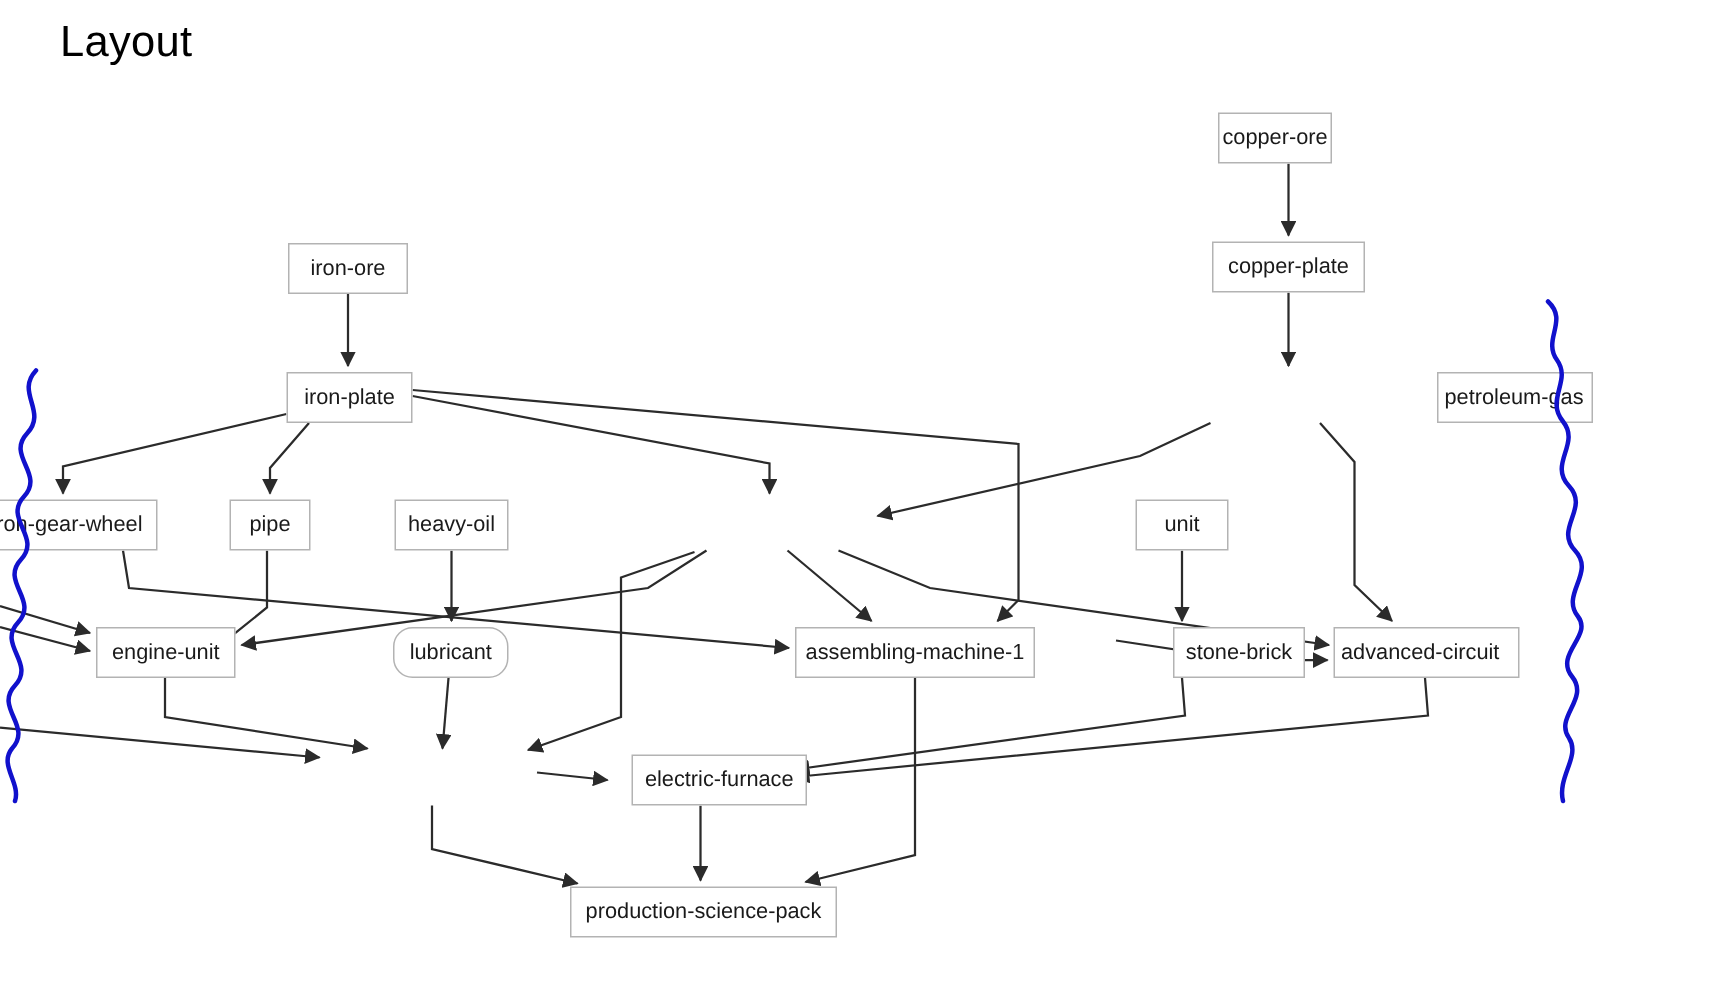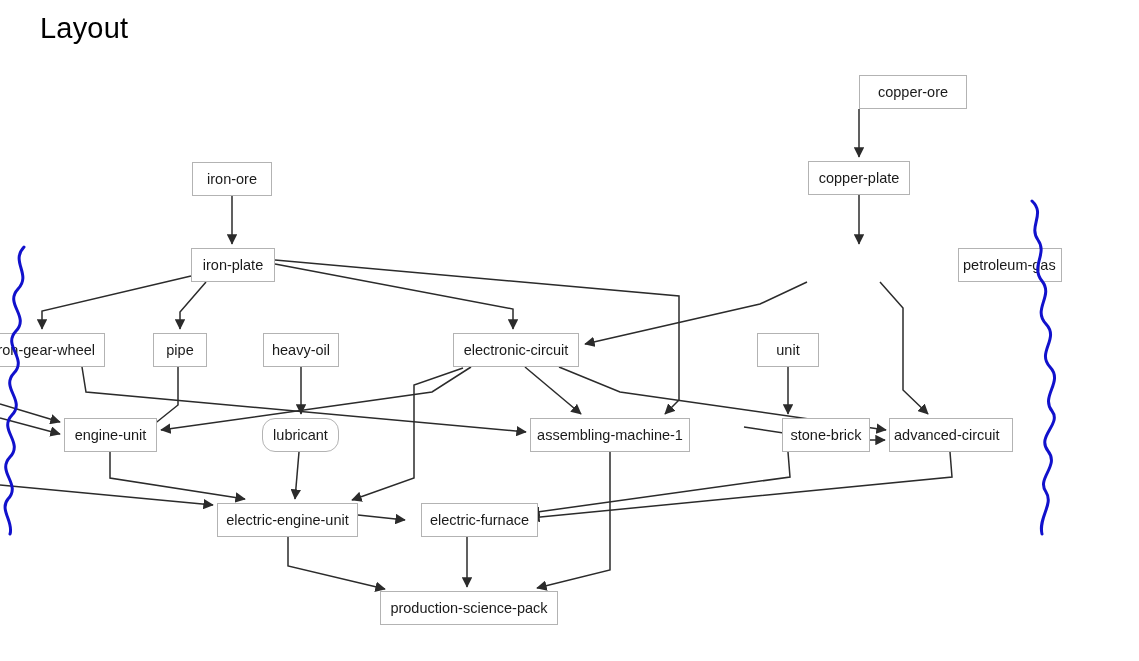--- a/index.html
+++ b/index.html
@@ -118,64 +118,58 @@
 
       <path d="M467,537 L467,587"></path>
 
       <path d="M610,452 L610,570 L537,588"></path>
     </g>
   </svg>
 
   <div class="graph-node" style="left:192px;top:162px;width:80px;height:34px;">
     <span class="node-label">iron-ore</span>
   </div>
-  <div class="graph-node" style="left:812px;top:75px;width:108px;height:34px;margin-left:47px;">
+  <div class="graph-node" style="left:812px;top:75px;width:76px;height:34px;">
     <span class="node-label">copper-ore</span>
   </div>
   <div class="graph-node" style="left:808px;top:161px;width:102px;height:34px;">
     <span class="node-label">copper-plate</span>
   </div>
   <div class="graph-node" style="left:191px;top:248px;width:84px;height:34px;">
     <span class="node-label">iron-plate</span>
   </div>
   <div class="graph-node clip-right" style="left:958px;top:248px;width:104px;height:34px;">
     <span class="node-label">petroleum-gas</span>
   </div>
   <div class="graph-node clip-left" style="left:-24px;top:333px;width:129px;height:34px;">
     <span class="node-label">iron-gear-wheel</span>
   </div>
   <div class="graph-node" style="left:153px;top:333px;width:54px;height:34px;">
     <span class="node-label">pipe</span>
   </div>
   <div class="graph-node" style="left:263px;top:333px;width:76px;height:34px;">
     <span class="node-label">heavy-oil</span>
   </div>
-  <div class="graph-node" style="left:453px;top:333px;width:126px;height:34px;">
-    <span class="node-label">electronic-circuit</span>
-  </div>
   <div class="graph-node" style="left:757px;top:333px;width:62px;height:34px;">
     <span class="node-label">unit</span>
   </div>
   <div class="graph-node" style="left:64px;top:418px;width:93px;height:34px;">
     <span class="node-label">engine-unit</span>
   </div>
   <div class="graph-node" style="left:262px;top:418px;width:77px;height:34px;border-radius:13px;">
     <span class="node-label">lubricant</span>
   </div>
   <div class="graph-node" style="left:530px;top:418px;width:160px;height:34px;">
     <span class="node-label">assembling-machine-1</span>
   </div>
   <div class="graph-node" style="left:782px;top:418px;width:88px;height:34px;">
     <span class="node-label">stone-brick</span>
   </div>
   <div class="graph-node clip-right" style="left:889px;top:418px;width:124px;height:34px;">
     <span class="node-label">advanced-circuit</span>
-  </div>
-  <div class="graph-node" style="left:217px;top:503px;width:141px;height:34px;">
-    <span class="node-label">electric-engine-unit</span>
   </div>
   <div class="graph-node" style="left:409px;top:503px;width:117px;height:34px;margin-left:12px;">
     <span class="node-label">electric-furnace</span>
   </div>
   <div class="graph-node" style="left:380px;top:591px;width:178px;height:34px;">
     <span class="node-label">production-science-pack</span>
   </div>
 
   <svg id="tear-layer" width="1139" height="661">
     <g fill="none" stroke="#1111cc" stroke-width="3" stroke-linecap="round">

